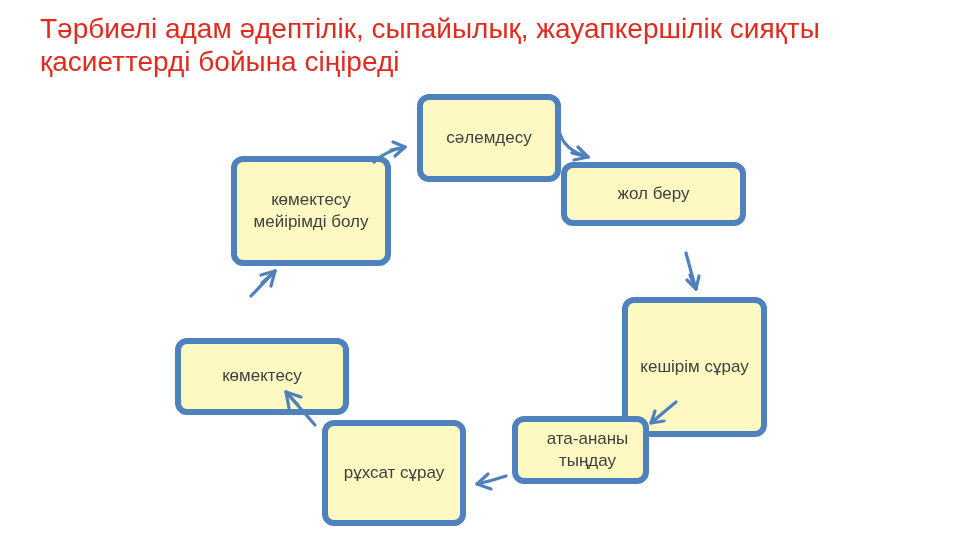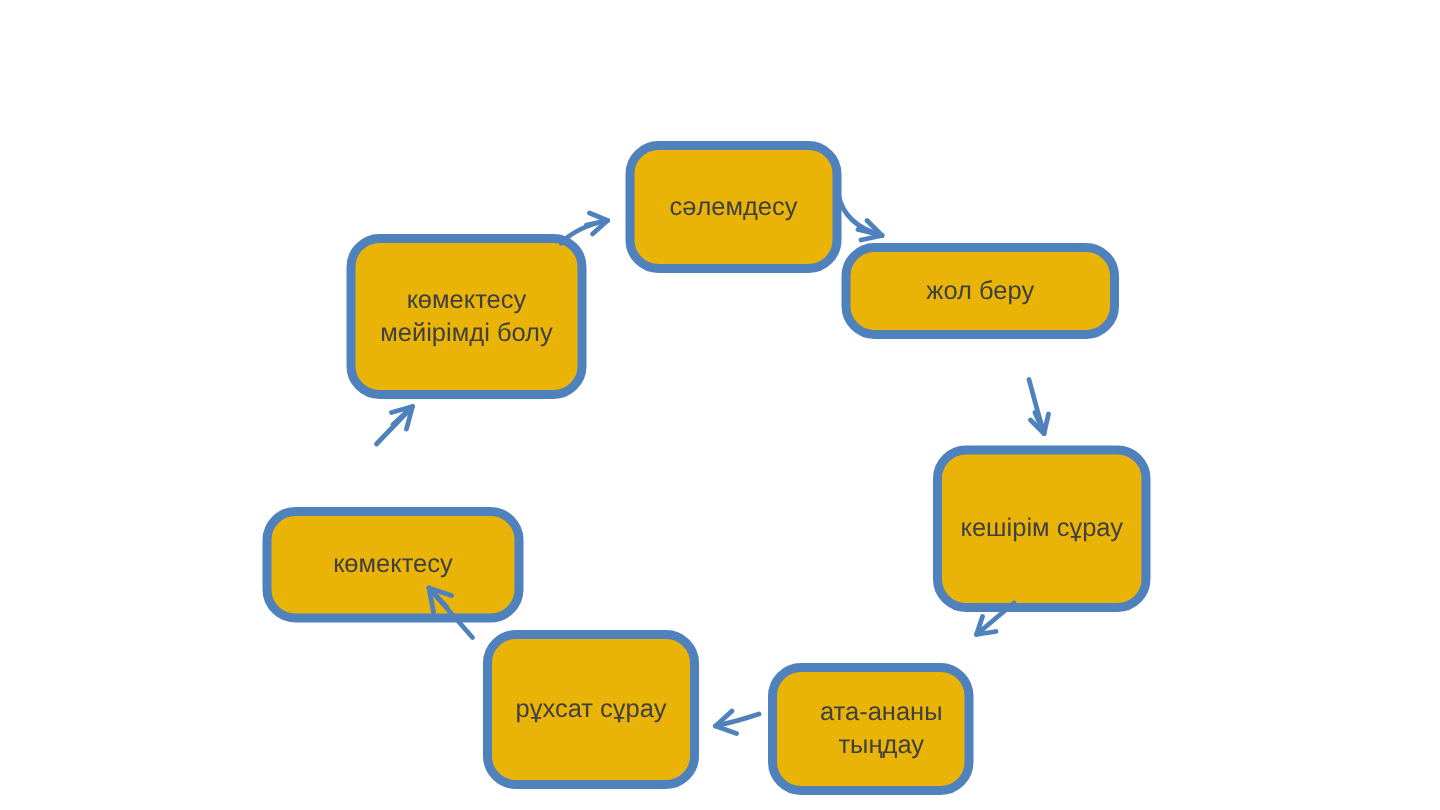--- a/index.html
+++ b/index.html
@@ -33,35 +33,35 @@
     letter-spacing: 0px;
   }
   .diagram {
     position: absolute;
     left: 0; top: 0;
     width: 960px; height: 540px;
   }
   .node {
     position: absolute;
     border: 6px solid var(--accent);
-    border-radius: 22px;
-    background: #eab308;
+    border-radius: 12px;
+    background: #fef9c3;
     display: flex;
     align-items: center;
     justify-content: center;
     text-align: center;
     color: var(--text-color);
     font-size: 17px;
     line-height: 1.32;
     padding: 4px 10px;
   }
   .n1 { left: 417px; top:  94px; width: 144px; height:  88px; }
   .n2 { left: 561px; top: 162px; width: 185px; height:  64px; }
-  .n3 { left: 622px; top: 297px; width: 145px; height: 111px; }
-  .n4 { left: 512px; top: 442px; width: 137px; height:  88px; padding-left: 24px; }
+  .n3 { left: 622px; top: 297px; width: 145px; height: 140px; }
+  .n4 { left: 512px; top: 416px; width: 137px; height:  68px; padding-left: 24px; }
   .n5 { left: 322px; top: 420px; width: 144px; height: 106px; }
   .n6 { left: 175px; top: 302px; width: 174px; height:  77px; margin-top: 36px; }
   .n7 { left: 231px; top: 156px; width: 160px; height: 110px; }
   svg.arrows {
     position: absolute;
     left: 0; top: 0;
     width: 960px; height: 540px;
     pointer-events: none;
     color: var(--accent);
   }
@@ -71,20 +71,21 @@
     fill: none;
     stroke-linecap: round;
     stroke-linejoin: round;
   }
 </style>
 </head>
 <body>
 
 <div class="slide">
 
+  <h1 class="title">Тәрбиелі адам әдептілік, сыпайылық, жауапкершілік сияқты қасиеттерді бойына сіңіреді</h1>
 
   <div class="diagram">
 
     <div class="node n1">
       <span>сәлемдесу</span>
     </div>
     <div class="node n2">
       <span>жол беру</span>
     </div>
     <div class="node n3">

